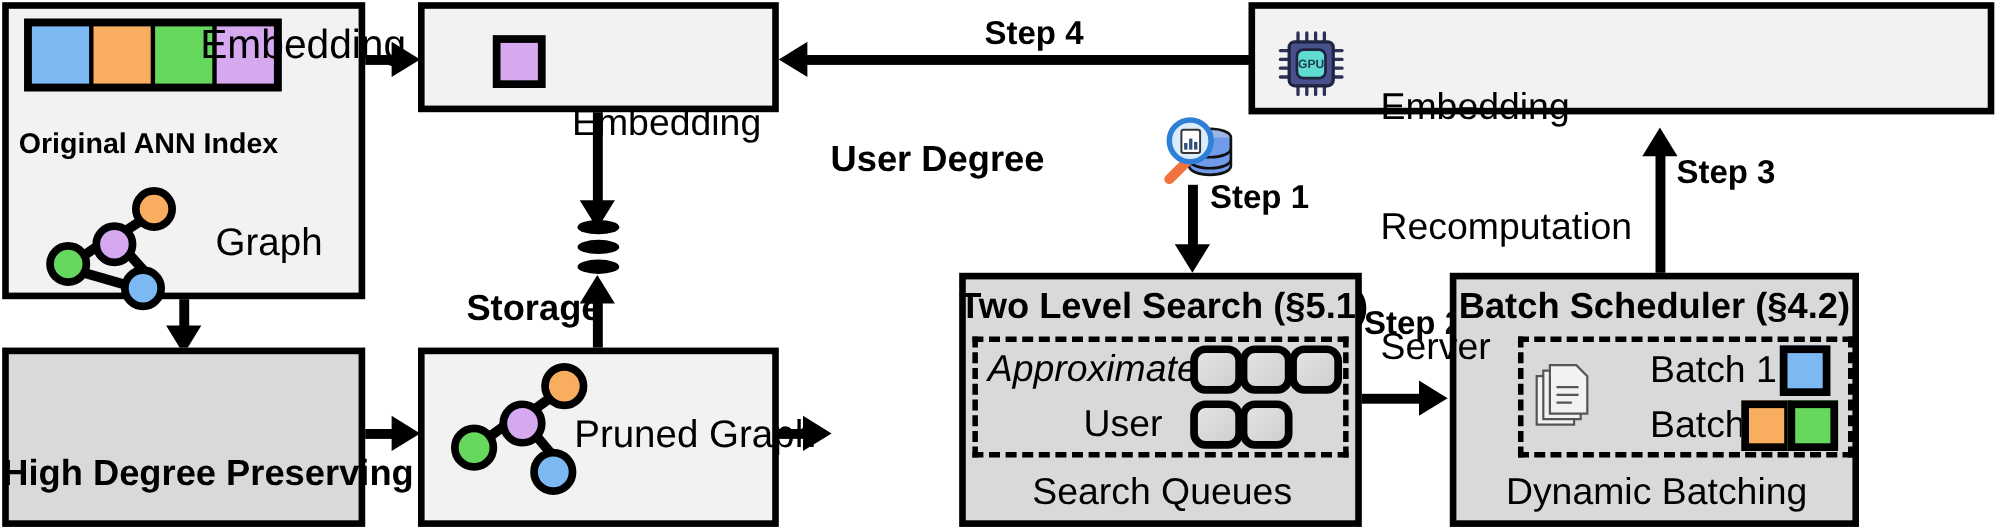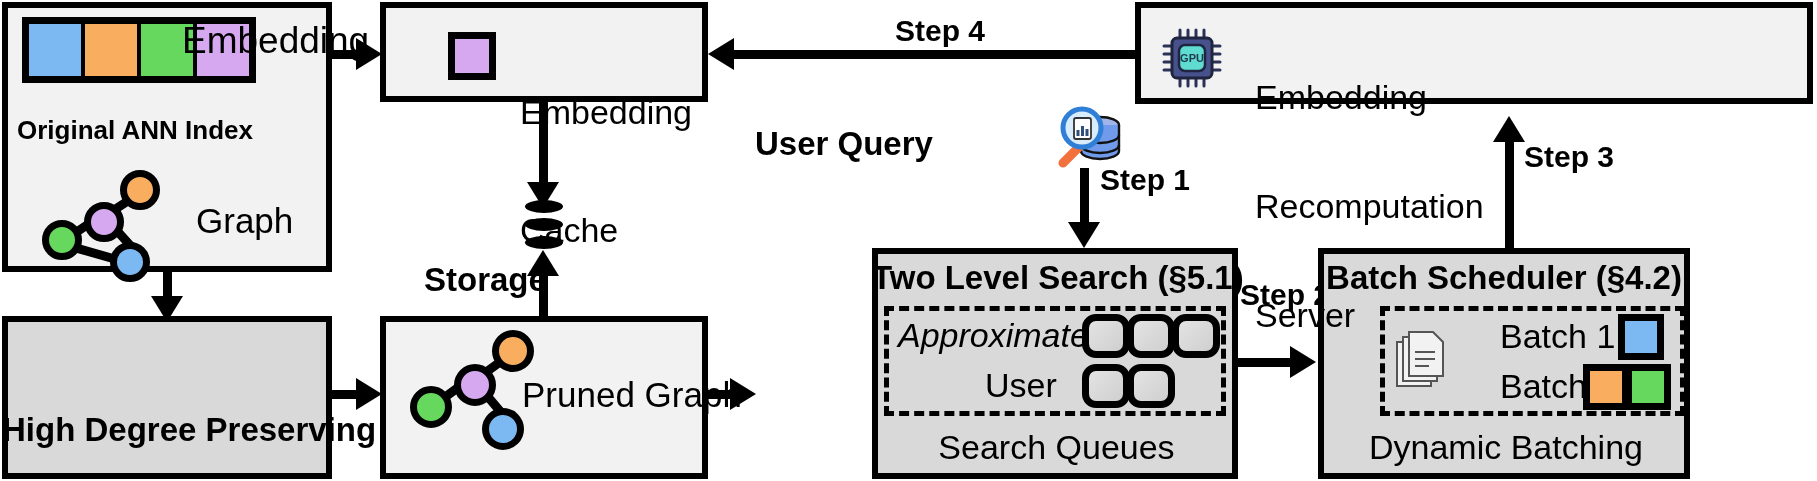--- a/index.html
+++ b/index.html
@@ -73,21 +73,20 @@
   <div class="bar" style="left:332px;top:50px;width:36px;height:9px;"></div>
   <div class="tri right" style="left:356px;top:38px;"></div>
 
   <div class="bar" style="left:163px;top:272px;width:9px;height:42px;"></div>
   <div class="tri down" style="left:151px;top:296px;"></div>
 
   <div class="box" style="left:380px;top:2px;width:328px;height:100px;"></div>
   <div class="chip" style="left:448px;top:32px;width:48px;height:48px;background:#d5a8f0;"></div>
   <div class="lbl" style="left:520px;top:14px;font-size:34px;">
     <div>Embedding</div>
-    <div>Cache</div>
   </div>
 
   <div class="bar" style="left:539px;top:102px;width:9px;height:98px;"></div>
   <div class="tri down" style="left:527px;top:182px;"></div>
 
   <div class="lbl b" style="left:424px;top:184px;font-size:33px;text-align:right;width:100px;">
     <div>Storage</div>
   </div>
   <div class="db" style="left:525px;top:200px;width:38px;height:50px;">
     <div class="dbband" style="left:0;top:0;width:38px;height:13px;"></div>
@@ -115,21 +114,21 @@
     <div class="node" style="left:84px;top:0px;width:42px;height:42px;background:#f8ae5e;"></div>
     <div class="node" style="left:46px;top:34px;width:42px;height:42px;background:#d5a8f0;"></div>
     <div class="node" style="left:2px;top:56px;width:42px;height:42px;background:#66d85e;"></div>
     <div class="node" style="left:74px;top:78px;width:42px;height:42px;background:#7cb9f2;"></div>
   </div>
   <div class="lbl" style="left:522px;top:375px;font-size:35px;">Pruned Graph</div>
 
   <div class="bar" style="left:708px;top:390px;width:36px;height:9px;"></div>
   <div class="tri right" style="left:730px;top:378px;"></div>
 
-  <div class="lbl b" style="left:755px;top:125px;font-size:33px;">User Query</div>
+  <div class="lbl b" style="left:755px;top:125px;font-size:33px;">User Degree</div>
   <svg style="position:absolute;left:1055px;top:105px;width:70px;height:66px;" viewBox="0 0 70 66">
     <g>
       <ellipse cx="45" cy="20" rx="19" ry="8" fill="#9fb4e8" stroke="#111" stroke-width="2.4"></ellipse>
       <path d="M26 20 v26 a19 8 0 0 0 38 0 V20" fill="#6f9bea" stroke="#111" stroke-width="2.4"></path>
       <path d="M26 30 a19 8 0 0 0 38 0" fill="none" stroke="#111" stroke-width="2.4"></path>
       <path d="M26 40 a19 8 0 0 0 38 0" fill="none" stroke="#111" stroke-width="2.4"></path>
       <line x1="8" y1="58" x2="24" y2="42" stroke="#f2713c" stroke-width="9" stroke-linecap="round"></line>
       <circle cx="27" cy="23" r="19" fill="#d9ecfb" stroke="#111" stroke-width="3"></circle>
       <circle cx="27" cy="23" r="19" fill="none" stroke="#2f7fd6" stroke-width="5"></circle>
       <rect x="19" y="13" width="17" height="21" rx="2" fill="#fff" stroke="#333" stroke-width="1.8"></rect>

